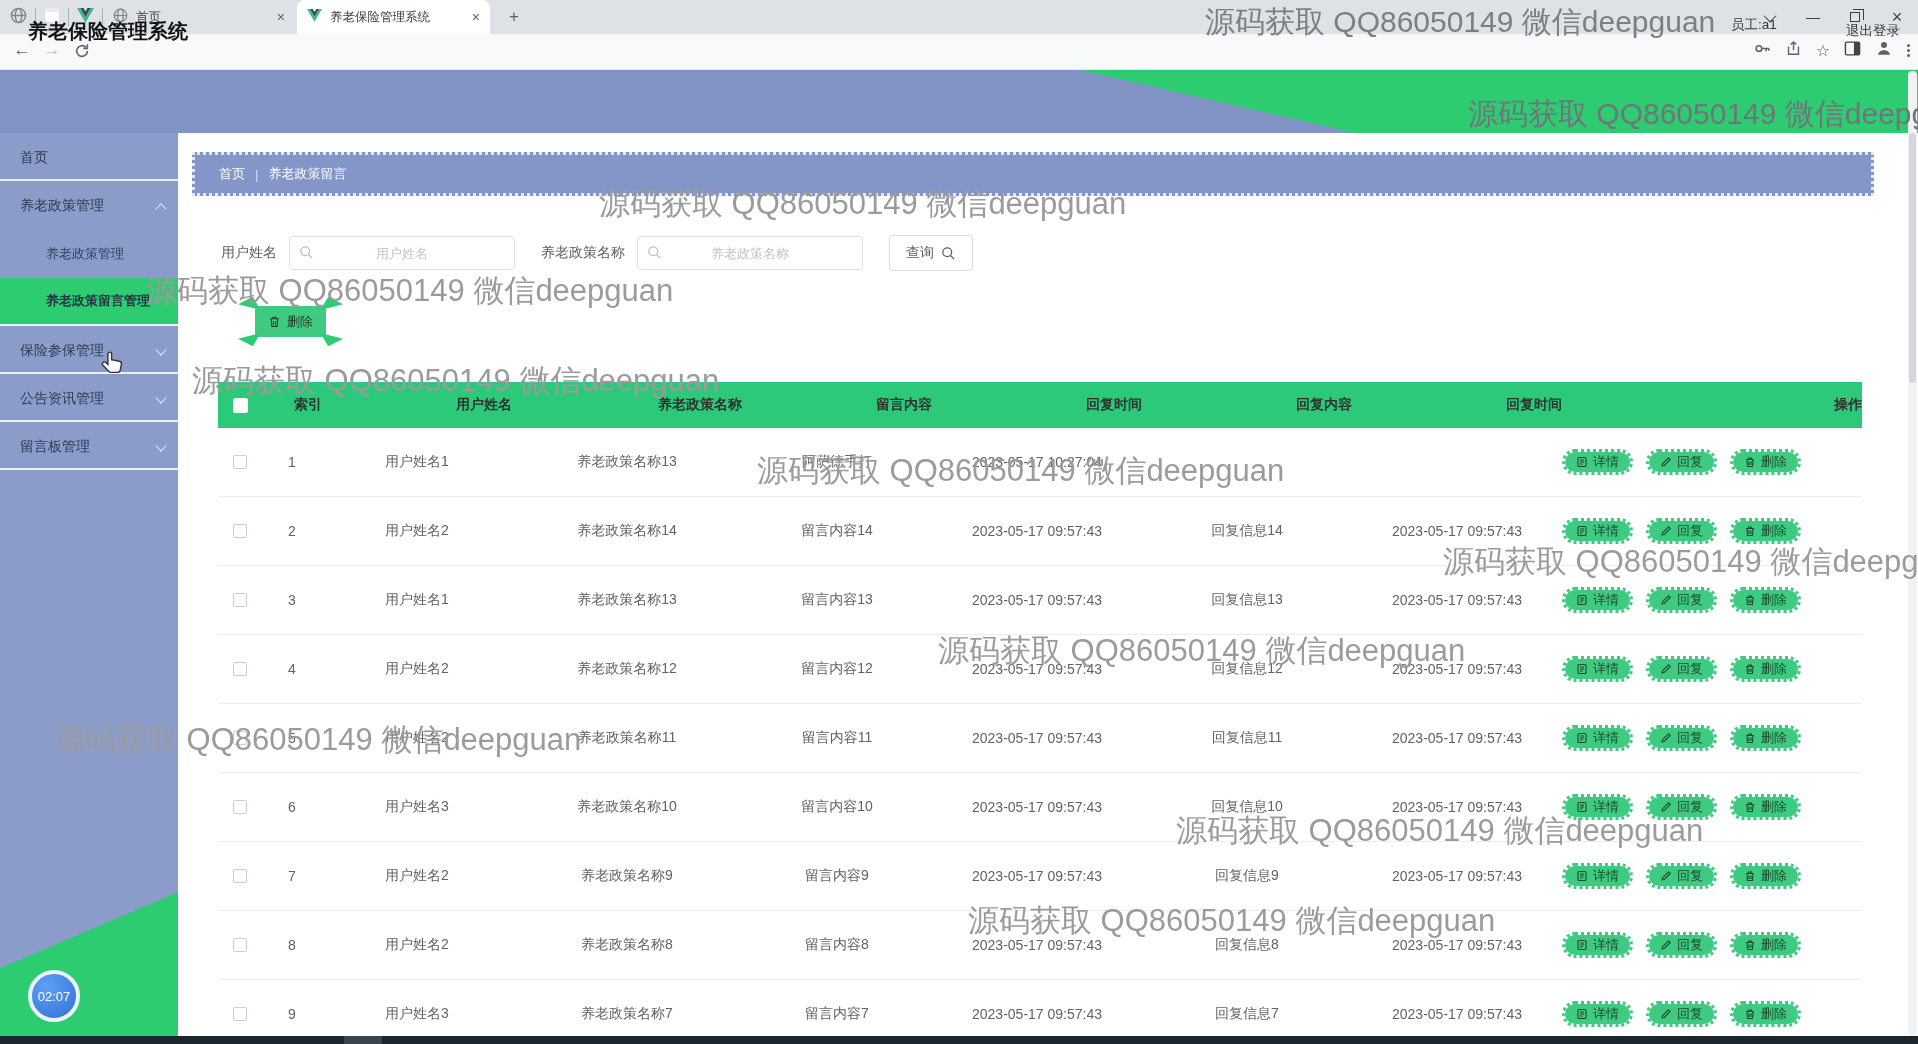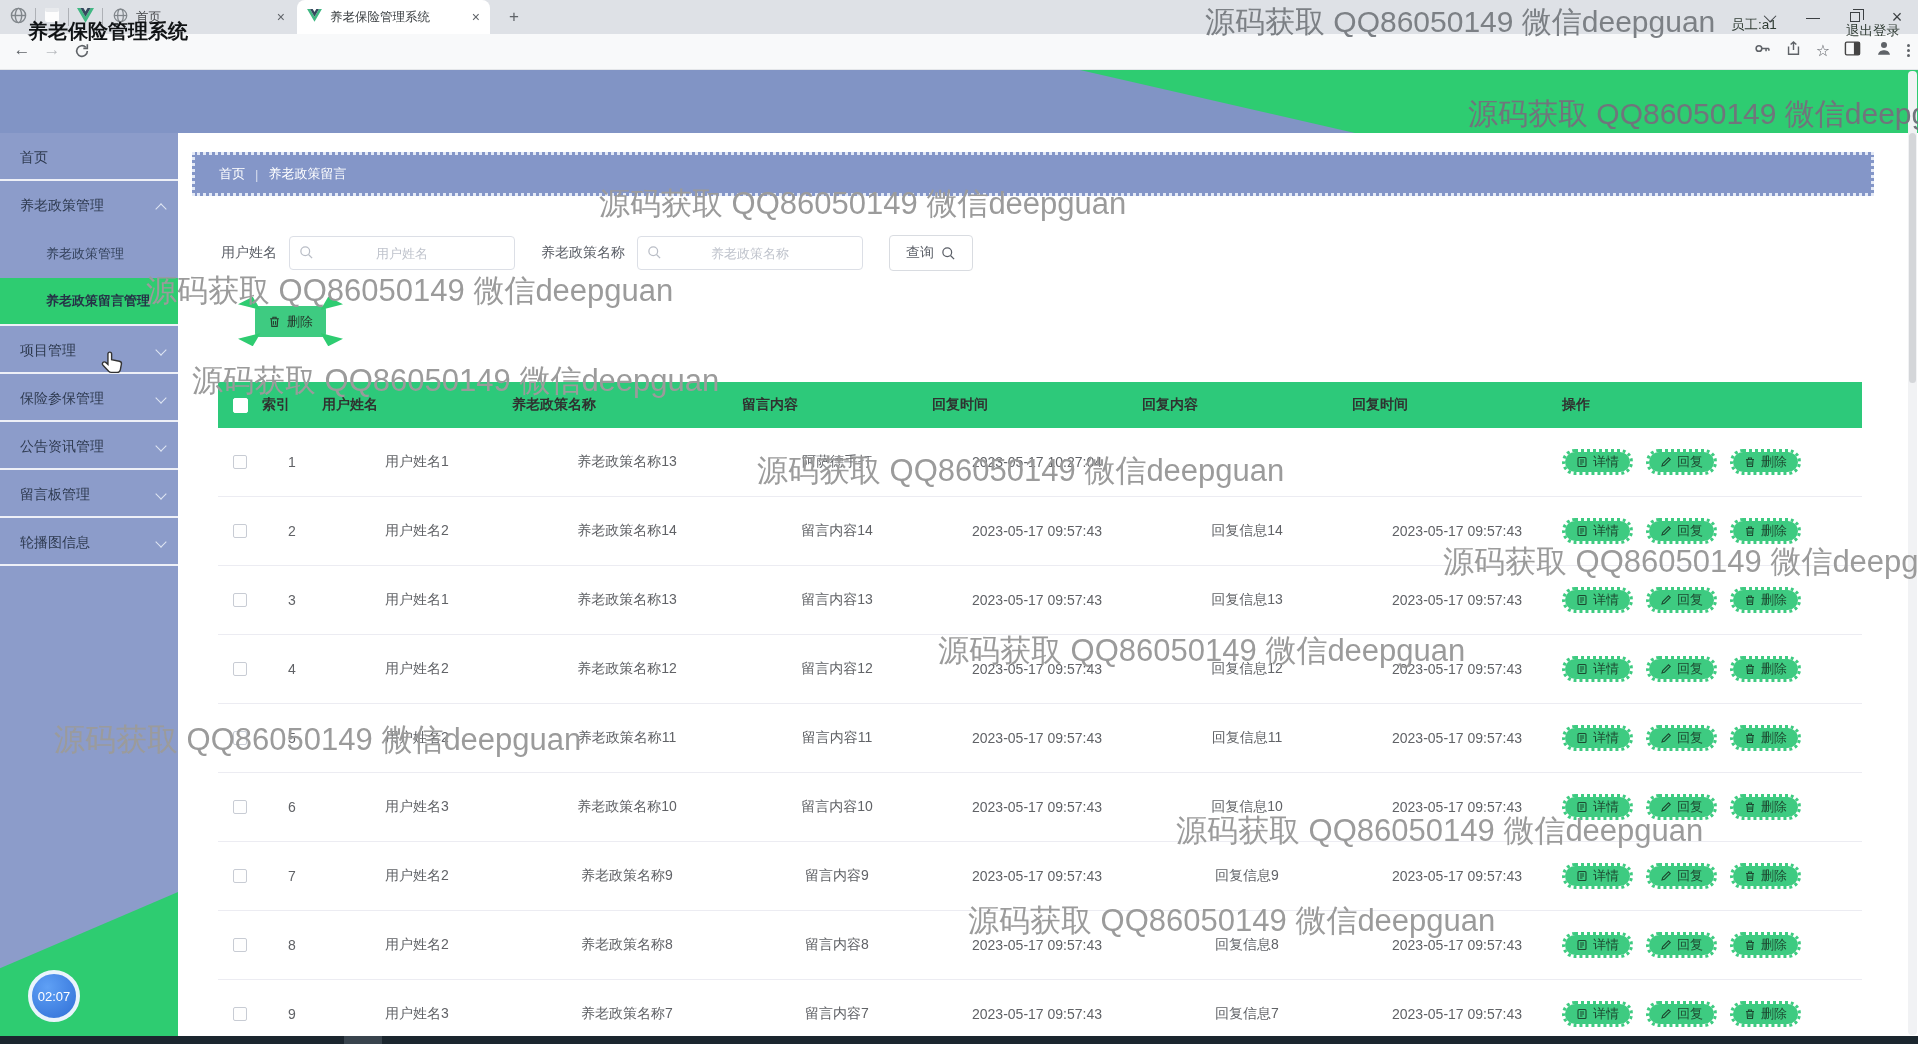--- a/index.html
+++ b/index.html
@@ -66,21 +66,21 @@
   .delbtn { position:absolute; top:173px; left:77px; height:31px; padding:0 13px; background:#3ecb81; border:none; border-radius:4px; color:#263b2e; font-size:13px; display:flex; align-items:center; gap:6px; cursor:pointer; z-index:5; }
   .wing { position:absolute; width:22px; height:14px; background:#2ecc71; clip-path:polygon(0 0,100% 55%,30% 100%); }
   .wing.tl { left:-17px; top:-9px; transform:rotate(175deg); }
   .wing.tr { right:-17px; top:-9px; transform:rotate(5deg) scaleY(-1); }
   .wing.bl { left:-17px; bottom:-9px; transform:rotate(185deg) scaleY(-1); }
   .wing.br { right:-17px; bottom:-9px; transform:rotate(-5deg); }
 
   .table { position:absolute; left:40px; right:56px; top:249px; }
   .thead, .trow { display:grid; grid-template-columns:44px 60px 190px 230px 190px 210px 210px 210px 1fr; align-items:center; }
   .thead { background:#2dc97a; height:46px; }
-  .th { text-align:left; font-size:14px; font-weight:600; color:#2f3230; }
+  .th { text-align:right; font-size:14px; font-weight:600; color:#2f3230; }
   .trow { height:69px; border-bottom:1px solid #ececf2; background:#fff; }
   .td { text-align:center; font-size:14px; color:#606266; overflow:hidden; white-space:nowrap; }
   .cb-cell { display:flex; justify-content:center; }
   .cb { width:14px; height:14px; border:1px solid #c8ccd4; border-radius:2px; background:#fefefe; cursor:pointer; }
   .cb.hd { background:#fff; border-color:#fff; width:15px; height:15px; }
   .actions { display:flex; gap:13px; }
   .stamp { display:inline-flex; align-items:center; gap:5px; height:26px; padding:0 11px; background:#3ecb81; background-clip:padding-box; border:3px dotted #3ecb81; border-radius:16px; font-size:13px; color:#1d4a31; cursor:pointer; white-space:nowrap; }
 
   
   .bottomstrip { position:absolute; bottom:0; left:0; right:0; height:8px; background:#1b262e; }
@@ -202,25 +202,23 @@
   <div class="logout">退出登录</div>
 
   <div class="sidebar">
     <div id="side-menu">
         <div class="side-item"><span>首页</span></div>
         <div class="side-group">
           <div class="side-item"><span>养老政策管理</span><span class="side-chevron up"></span></div>
           <div class="side-sub">养老政策管理</div>
           <div class="side-sub active">养老政策留言管理</div>
         </div>
-        <div class="side-item"><span>项目管理</span><span class="side-chevron"></span></div>
         <div class="side-item"><span>保险参保管理</span><span class="side-chevron"></span></div>
         <div class="side-item"><span>公告资讯管理</span><span class="side-chevron"></span></div>
         <div class="side-item"><span>留言板管理</span><span class="side-chevron"></span></div>
-        <div class="side-item"><span>轮播图信息</span><span class="side-chevron"></span></div>
       </div>
     <div class="side-tri"></div>
     <div class="timerbadge">02:07</div>
   </div>
 
   <div class="main">
     <div class="breadcrumb">
       <span>首页</span>
       <span class="bc-sep">|</span>
       <span>养老政策留言</span>

